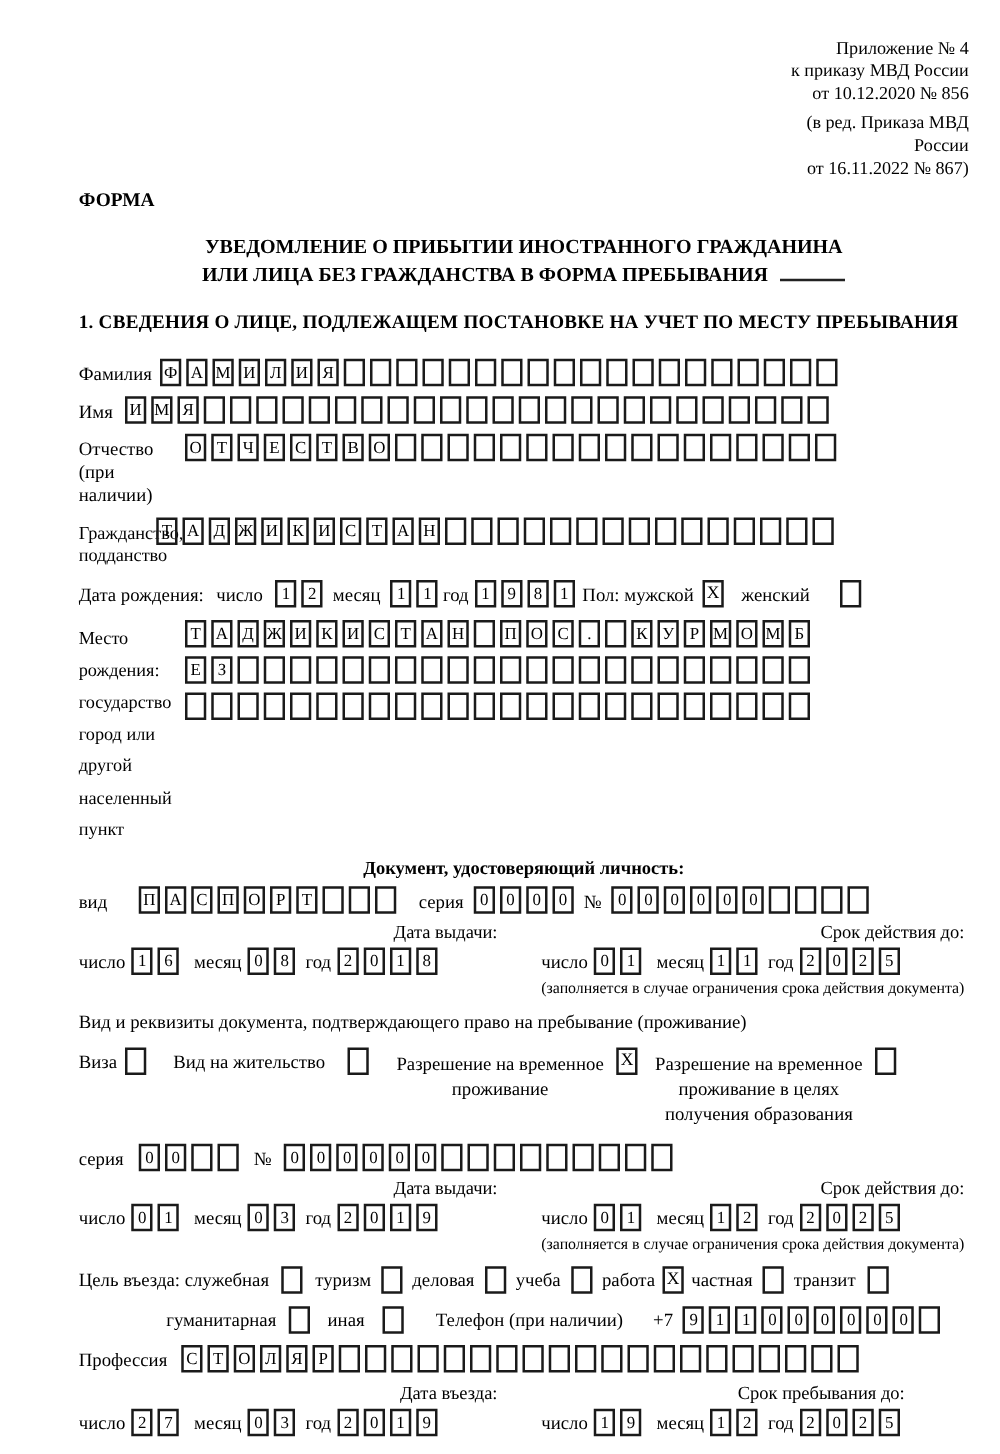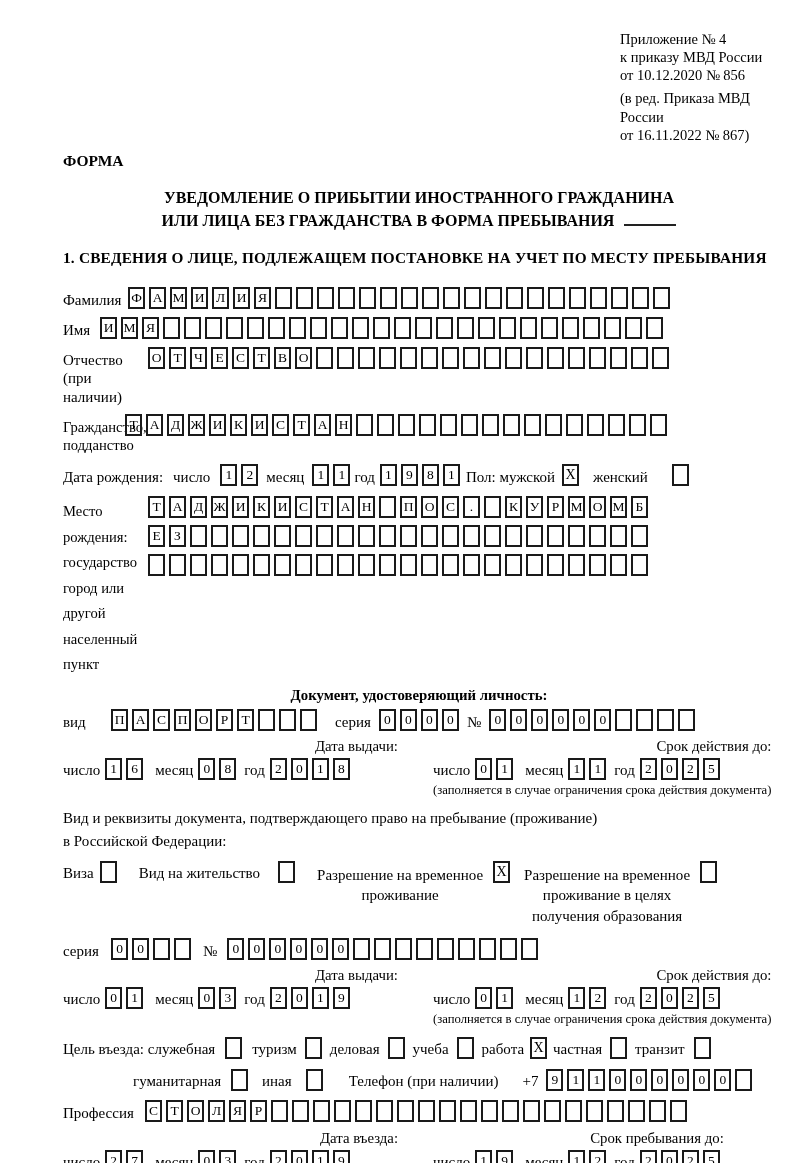--- a/index.html
+++ b/index.html
@@ -4,21 +4,21 @@
 <style>
   * { box-sizing: border-box; margin: 0; padding: 0; }
   html, body { background: #ffffff; }
   body {
     width: 800px; height: 1163px;
     font-family: "Liberation Serif", "DejaVu Serif", serif;
     font-size: 15px; color: #000;
     padding: 30px 25px 20px 63px;
     overflow: hidden;
   }
-  .hdr-block { margin-left: 557px; line-height: 1.25; font-size: 14.5px; }
+  .hdr-block { margin-left: 557px; line-height: 1.25; font-size: 14.5px; text-align: right; }
   .hdr-block .ln4 { margin-top: 5px; }
   .forma { font-weight: bold; margin-top: 8px; padding-right: 10px; font-size: 15.5px; }
   .title { text-align: center; font-weight: bold; font-size: 16px; line-height: 1.45; margin-top: 16px; }
   .u-blank { display: inline-block; width: 52px; border-bottom: 2px solid #222; height: 14px; margin-left: 10px; }
   .sec-heading { font-weight: bold; font-size: 15.3px; margin-top: 17px; letter-spacing: 0.2px; }
 
   .row { display: flex; align-items: flex-start; margin-top: 7px; }
   .row .lbl { flex: none; padding-top: 4px; line-height: 1.25; }
   .cells { display: flex; flex: none; }
   .cell {
@@ -401,21 +401,20 @@
           <span class="cell">2</span>
           <span class="cell">5</span>
         </span>
     </div>
     <div class="note">(заполняется в случае ограничения срока действия документа)</div>
   </div>
 </div>
 
 <div class="para">
   <div>Вид и реквизиты документа, подтверждающего право на пребывание (проживание)</div>
-  <div>в Российской Федерации:</div>
 </div>
 
 <div class="opt-row">
   <span class="opt">
     <span class="ol">Виза</span>
     <span class="cbox" style="margin-left:6px"></span>
   </span>
   <span class="opt" style="margin-left:22px">
     <span class="ol">Вид на жительство</span>
     <span class="cbox" style="margin-left:18px"></span>

